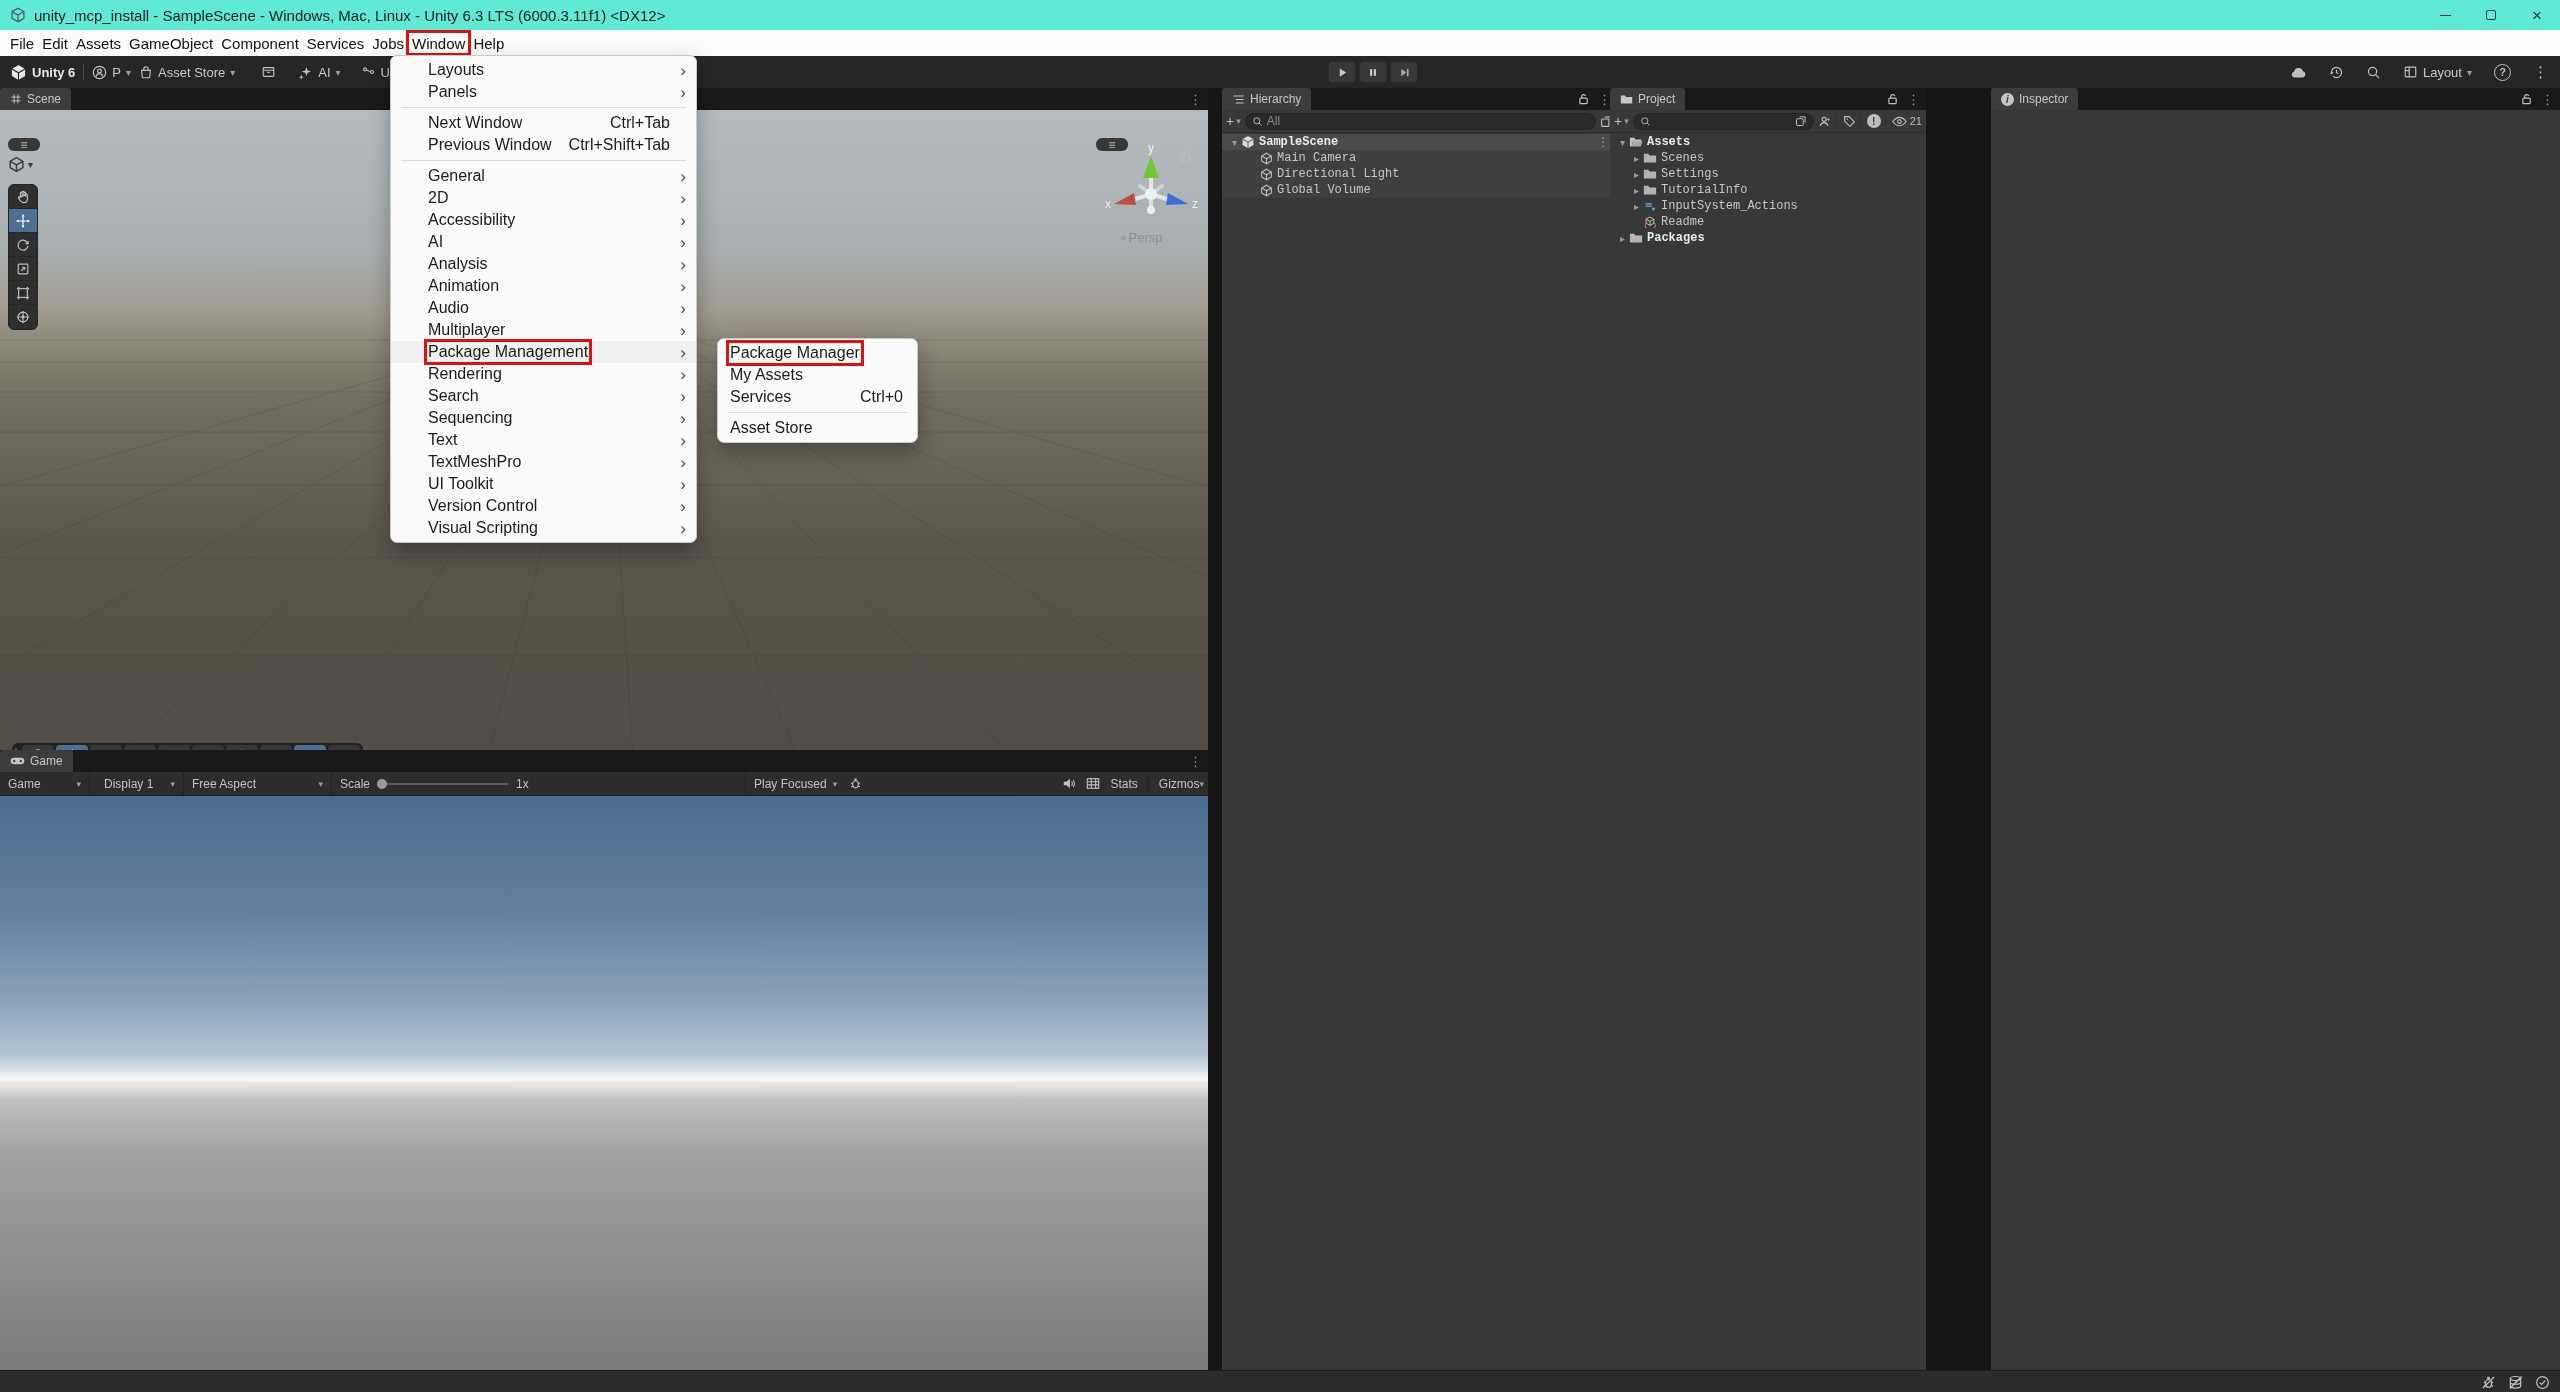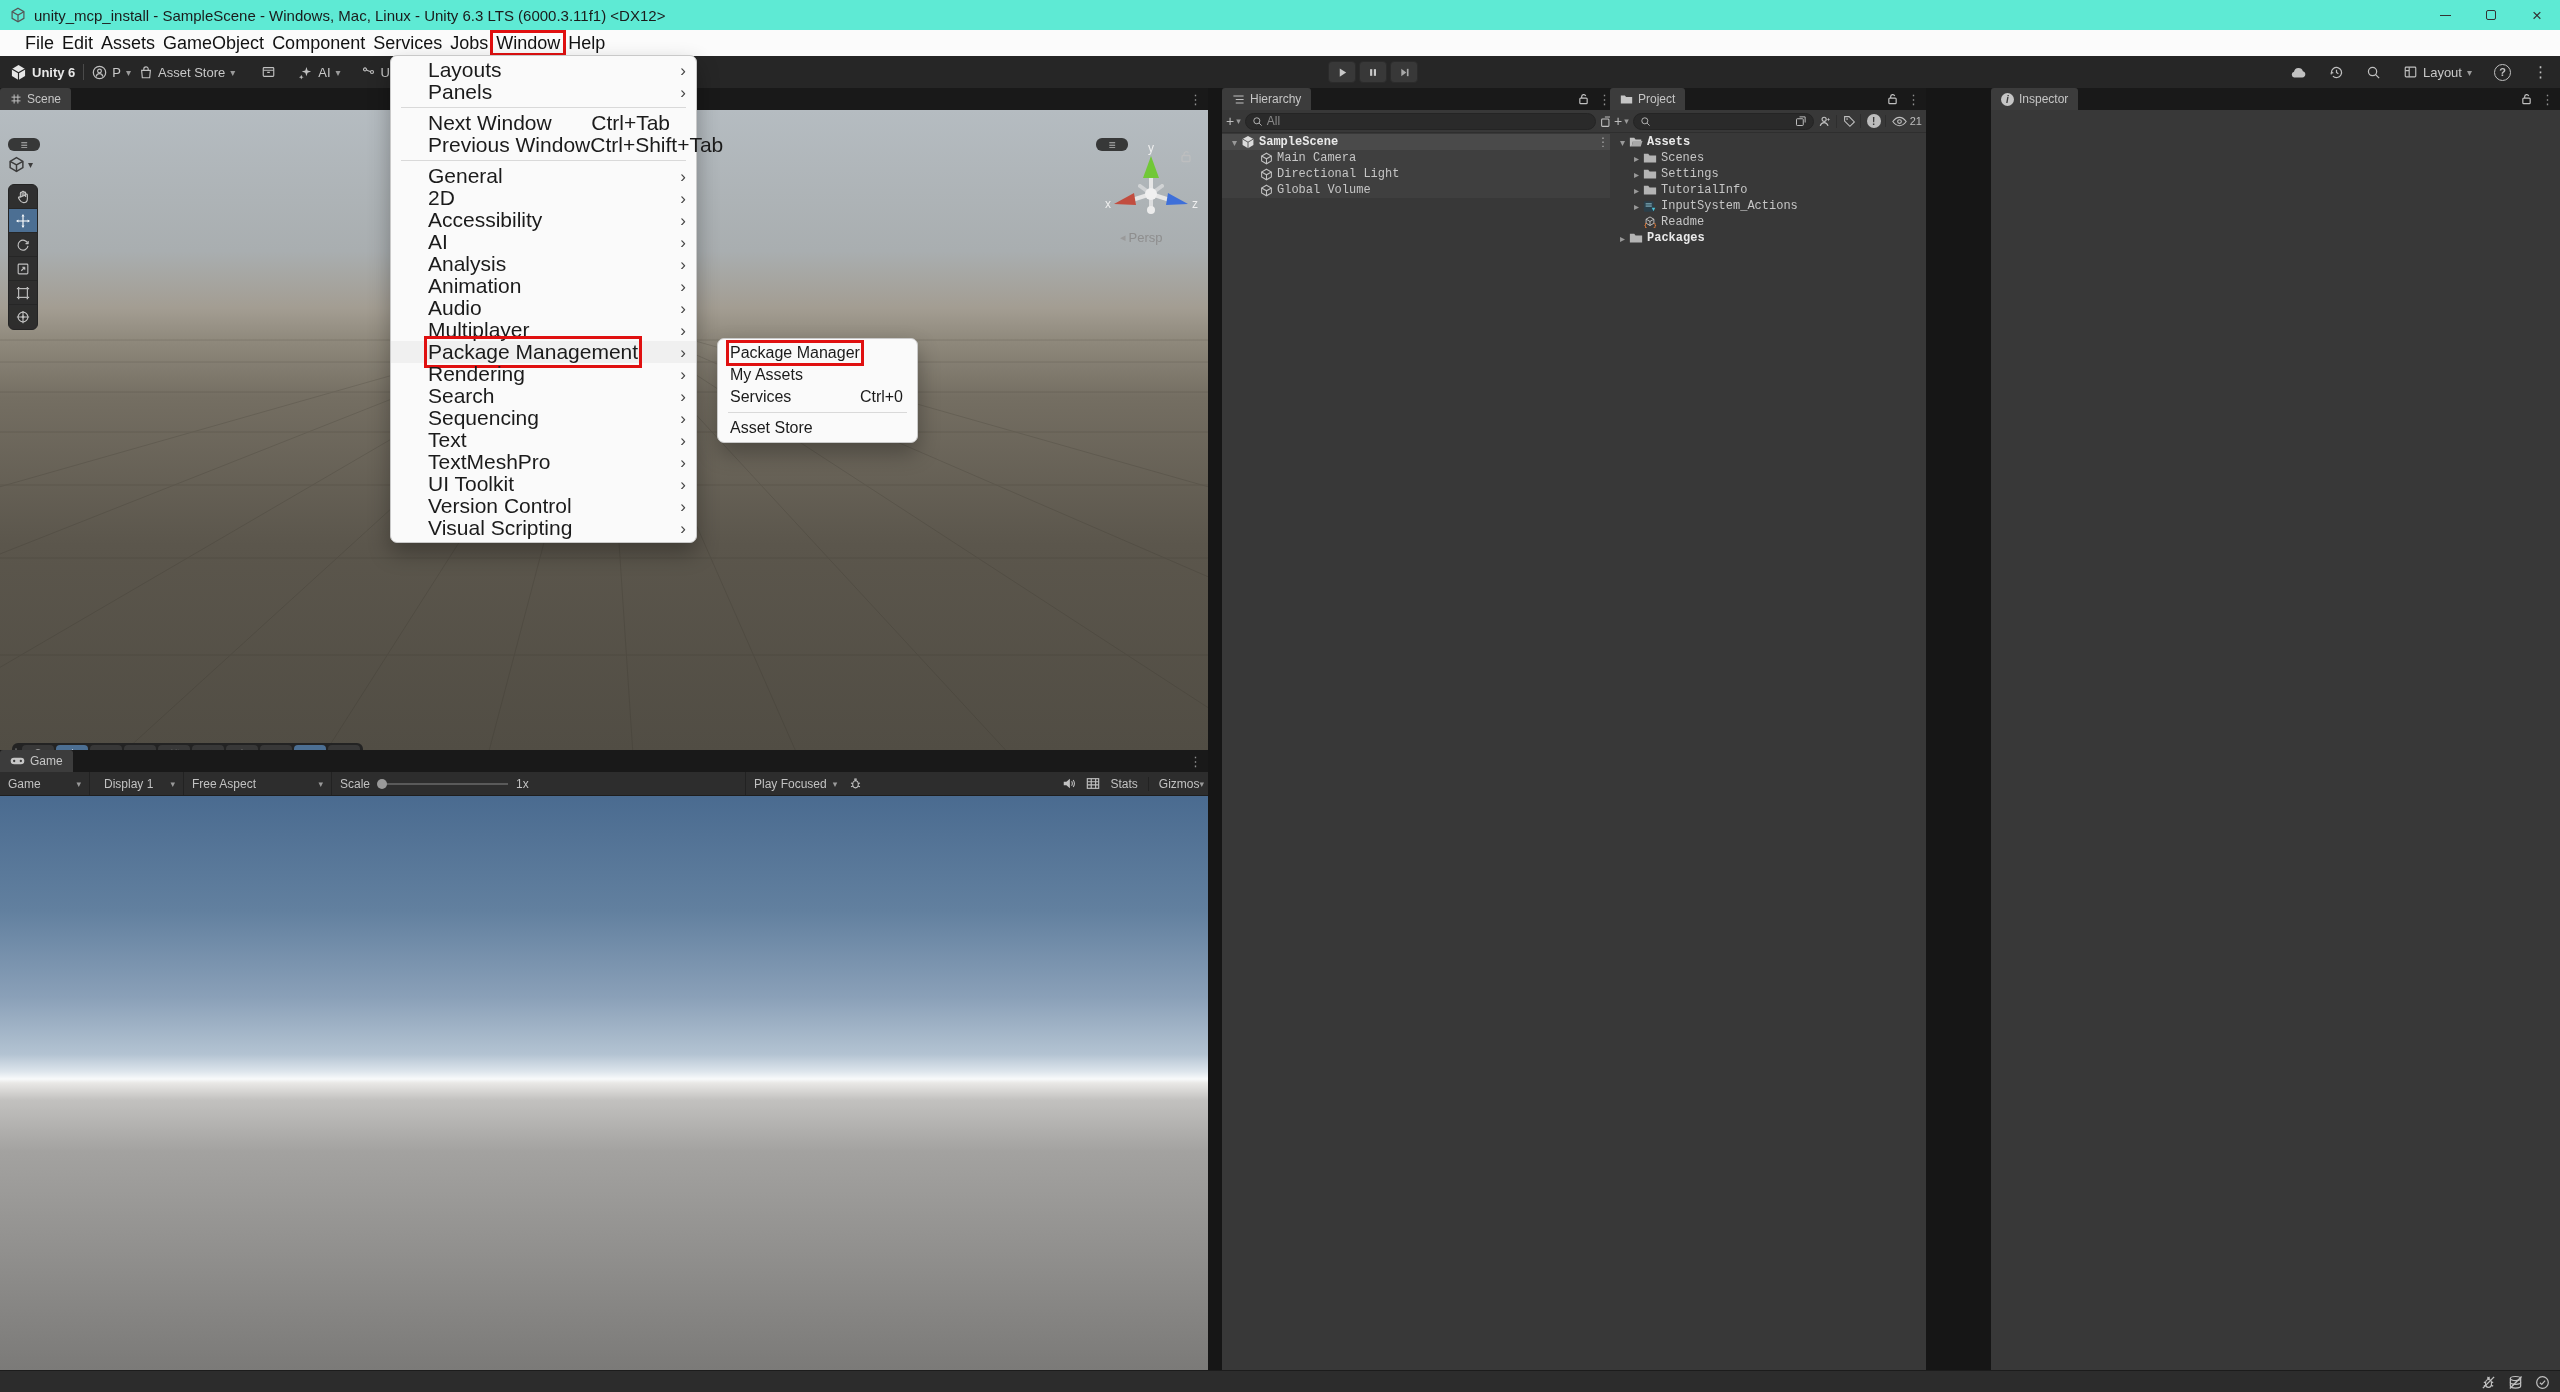--- a/index.html
+++ b/index.html
@@ -25,22 +25,22 @@
     background:#5eead4; display:flex; align-items:center; color:#1b1b1b; font-size:15px; }
   .titlebar .appicon { margin:0 8px 0 10px; display:flex; }
   .win-controls { position:absolute; right:0; top:0; height:30px; display:flex; }
   .win-btn { width:46px; height:30px; display:flex; align-items:center; justify-content:center; color:#333; font-size:15px; }
   .wc-min { width:11px; height:1px; background:#333; display:block; }
   .wc-max { width:10px; height:10px; border:1.2px solid #333; border-radius:2px; display:block; }
   .wc-close { font-size:17px; line-height:1; }
 
   
   .menubar { position:absolute; left:0; top:30px; width:2560px; height:26px;
-    background:#fbfbfb; display:flex; align-items:center; padding-left:21px;
-    font-size:18px; color:#121212; }
+    background:#fbfbfb; display:flex; align-items:center; padding-left:6px;
+    font-size:15px; color:#121212; }
   .mb-item { padding:0 4px; height:22px; display:flex; align-items:center; }
   .mb-item.redbox { outline:3px solid #e01010; outline-offset:-1px; }
 
   
   .unitybar { position:absolute; left:0; top:56px; width:2560px; height:32px; background:#262626; color:#c8c8c8; font-size:13px; }
   .ub-left { position:absolute; left:10px; top:0; height:32px; display:flex; align-items:center; gap:8px; }
   .ub-right { position:absolute; right:12px; top:0; height:32px; display:flex; align-items:center; gap:22px; }
   .ub-sep { width:1px; height:16px; background:#4a4a4a; }
   .ub-group { display:flex; align-items:center; gap:5px; }
   .ub-bold { font-weight:bold; color:#e8e8e8; }
@@ -103,21 +103,21 @@
   .hrow-scene { background:#4a4a4a; }
   .hrow-child { background:#3f3f3f; }
 
   
   .statusbar { position:absolute; left:0; top:1370px; width:2560px; height:22px; background:#2c2c2c; border-top:1px solid #1c1c1c; }
   .status-icons { position:absolute; right:10px; top:0; height:22px; display:flex; align-items:center; gap:12px; }
 
   
   .wmenu { position:absolute; left:390px; top:55px; width:307px; background:#fafafa; border:1px solid #c9c9c9; border-radius:7px; box-shadow:0 10px 22px rgba(0,0,0,.3); padding:3px 0; z-index:50; }
   .submenu { position:absolute; left:717px; top:338px; width:201px; background:#fafafa; border:1px solid #c9c9c9; border-radius:7px; box-shadow:0 10px 22px rgba(0,0,0,.3); padding:3px 0; z-index:51; }
-  .wm-item { height:22px; display:flex; align-items:center; padding:0 12px 0 37px; font-size:21px; color:#1b1b1b; position:relative; }
+  .wm-item { height:22px; display:flex; align-items:center; padding:0 12px 0 37px; font-size:16px; color:#1b1b1b; position:relative; }
   .wm-item.hl { background:#f0f0f0; }
   .wm-label { white-space:nowrap; }
   .wm-label.redbox { outline:3px solid #e01010; outline-offset:1px; }
   .wm-short { margin-left:auto; padding-right:14px; color:#1b1b1b; }
   .wm-chev { position:absolute; right:10px; color:#474747; font-size:17px; line-height:1; }
   .wm-sep { height:1px; background:#d9d9d9; margin:4px 10px; }
   .sub-item { height:22px; display:flex; align-items:center; padding:0 12px; font-size:16px; color:#1b1b1b; }
   .sub-item .wm-short { padding-right:2px; }
 
   svg { display:block; }

